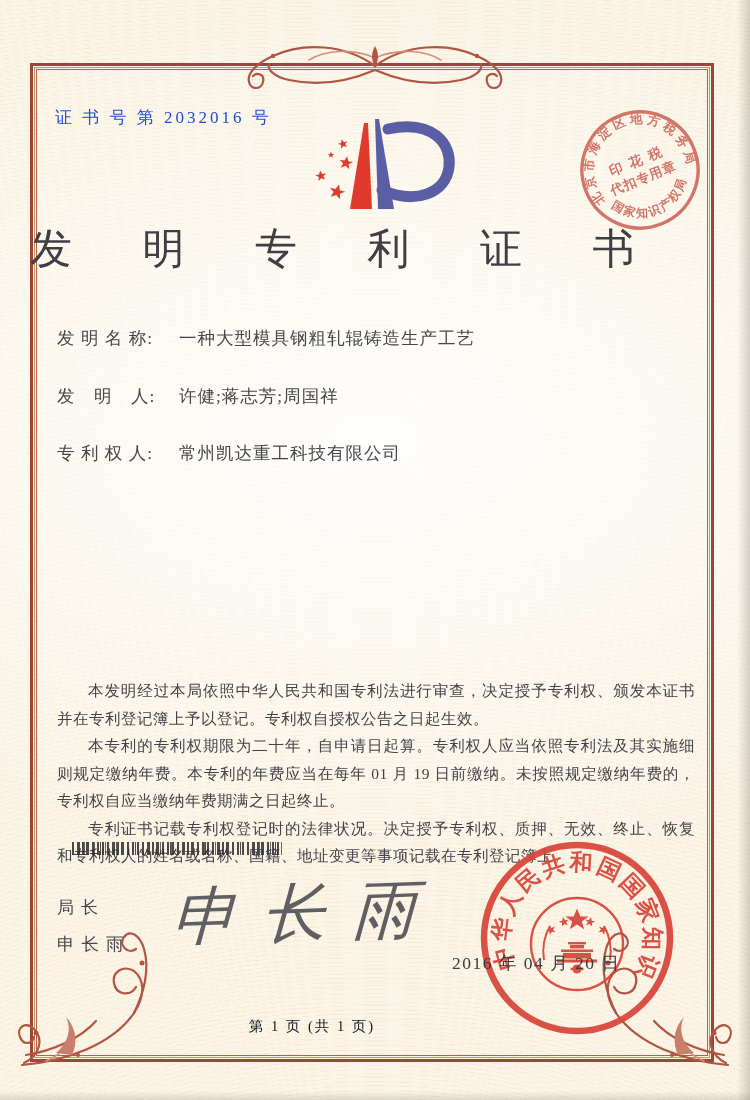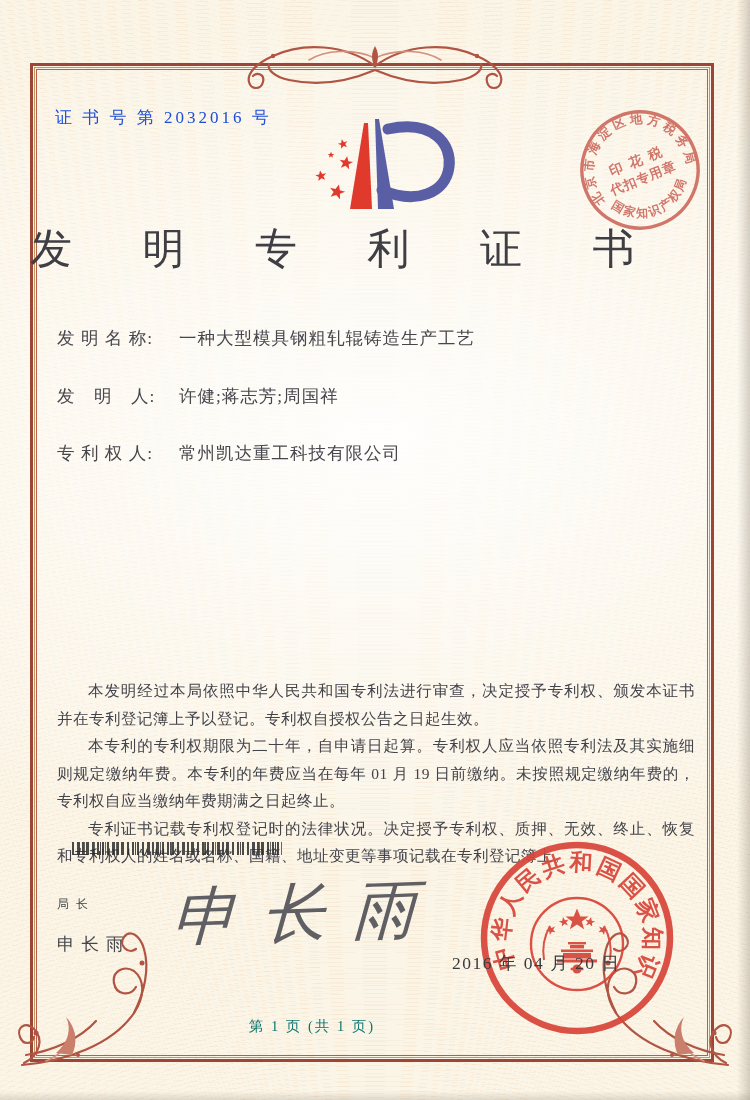--- a/index.html
+++ b/index.html
@@ -38,28 +38,28 @@
   .field-label{display:inline-block;min-width:122px;letter-spacing:1px;}
   .field-value{letter-spacing:1px;}
   .body-text{position:absolute;left:57px;top:645px;width:638px;margin-top:32px;}
   .body-text p{margin:0;text-indent:2em;font-size:15.5px;line-height:27.5px;
     color:#43434a;text-align:justify;letter-spacing:.5px;}
   .barcode{position:absolute;left:72px;top:842px;width:210px;height:13px;opacity:.85;
     background:
       repeating-linear-gradient(90deg,#2e2e2e 0 2px,transparent 2px 5px),
       repeating-linear-gradient(90deg,#2e2e2e 0 1px,transparent 1px 7px),
       repeating-linear-gradient(90deg,rgba(46,46,46,.85) 0 1.5px,transparent 1.5px 11px);}
-  .sig-title{position:absolute;left:57px;top:896px;font-size:12px;letter-spacing:7px;color:#46464c;}
+  .sig-title{position:absolute;left:57px;top:896px;font-size:17px;letter-spacing:7px;color:#46464c;}
   .sig-name{position:absolute;left:57px;top:932px;font-size:17.5px;letter-spacing:7px;color:#46464c;}
   .sig-script{position:absolute;left:172px;top:868px;width:380px;
     font-size:64px;letter-spacing:26px;color:#4b4b52;opacity:.88;
     font-style:italic;transform:rotate(-2deg) skewX(-4deg);}
   .seal-date{position:absolute;left:452px;top:951px;font-size:17.5px;letter-spacing:1.5px;color:#3a3a3e;}
   .footer{position:absolute;left:0;top:1017px;width:624px;text-align:center;
-    font-size:14.5px;letter-spacing:2px;color:#0f766e;}
+    font-size:14.5px;letter-spacing:2px;color:#0f172a;}
   .seal-svg{position:absolute;left:472px;top:833px;}
   .stamp-svg{position:absolute;left:570px;top:100px;opacity:.82;}
   .logo-svg{position:absolute;left:298px;top:97px;}
 </style>
 </head>
 <body>
 
 <div class="paper"></div>
 
 <div class="frame-outer">

